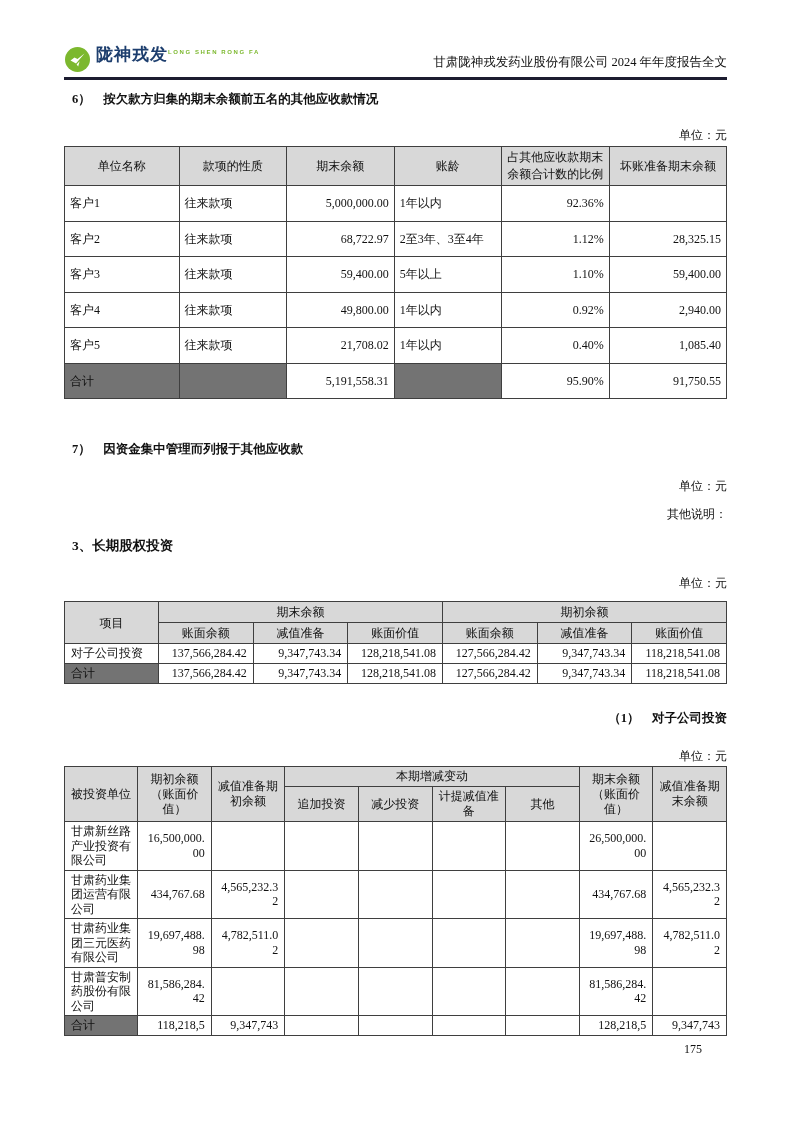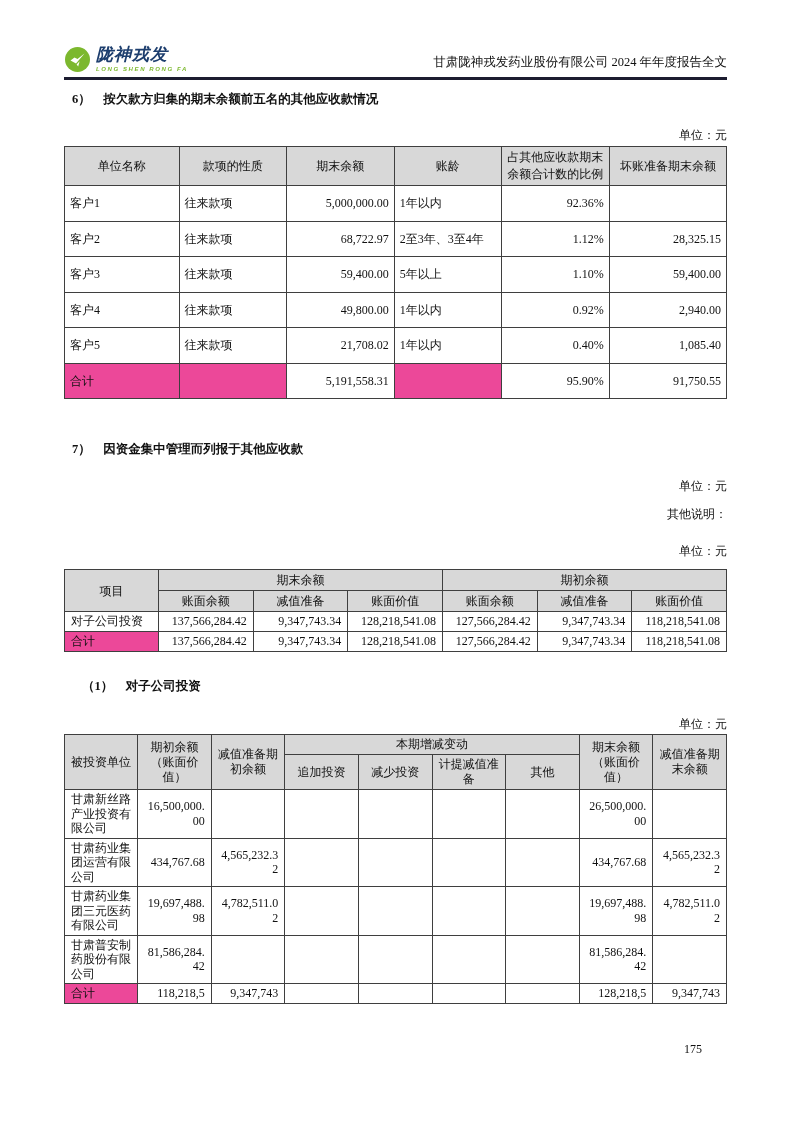--- a/index.html
+++ b/index.html
@@ -8,43 +8,43 @@
     background:#ffffff; overflow:hidden;
     font-family:"Liberation Serif","DejaVu Serif",serif;
     color:#111; font-size:12px;
   }
   .content { padding:46px 66px 0 64px; }
 
   
   .brandrow { display:flex; justify-content:space-between; align-items:flex-end;
               border-bottom:3px solid #1c1c30; padding-bottom:4px; }
   .logo { display:flex; align-items:flex-start; gap:5px; }
-  .logo-txt { display:flex; flex-direction:column; line-height:1;font-style:italic; }
+  .logo-txt { display:flex; flex-direction:row; line-height:1; }
   .brand-cn { font-family:"Liberation Sans","DejaVu Sans",sans-serif;
               font-weight:bold; font-size:17px; color:#1d3e6e; letter-spacing:1px; }
   .brand-en { font-family:"Liberation Sans","DejaVu Sans",sans-serif;
               font-size:6px; color:#7cb82e; letter-spacing:1.6px; margin-top:3px; font-weight:bold; }
   .doc-title { font-size:12.5px; padding-bottom:2px; }
 
   
   .h6a { margin:11px 0 0 8px; font-weight:bold; font-size:12.5px; }
   .h7a { margin:42px 0 0 8px; font-weight:bold; font-size:12.5px; }
   .h3a { margin:14px 0 0 8px; font-weight:bold; font-size:13.5px; }
-  .h1a { margin:26px 0 0 18px; font-weight:bold; font-size:12.5px; }
+  .h1a { margin:26px 0 0 18px; font-weight:bold; font-size:12.5px;text-align:right; }
   .unit { margin-top:19px; text-align:right; font-size:12px; }
   .unit2 { margin-top:20px; }
   .unit3 { margin-top:21px; }
   .note { margin:11px 0 0 8px; font-size:12px;text-align:right; }
 
   
   table.t { width:100%; border-collapse:collapse; table-layout:fixed; }
   table.t th, table.t td { border:1px solid #3f3f3f; vertical-align:middle;
       font-size:12px; font-weight:normal; overflow:hidden; }
   table.t th { background:#d8d8d8; text-align:center; }
-  td.gray { background:#ec4899; }
+  td.gray { background:#737373; }
   td.num { text-align:right; word-break:break-all; }
   td.txt { text-align:left; }
 
   .t1 { margin-top:2px; }
   .t1 th { padding:2px 4px; line-height:17px; }
   .t1 td { padding:10px 5px; line-height:14.5px; }
 
   .t2 { margin-top:9px; }
   .t2 th { padding:2px 2px; line-height:16px; }
   .t2 td { padding:2px 6px; line-height:15px;font-family:Liberation Serif, serif; }
@@ -145,20 +145,21 @@
         <td class="num">95.90%</td>
         <td class="num">91,750.55</td>
       </tr>
     </tbody>
       </table>
 
     <div class="h7a">7）　因资金集中管理而列报于其他应收款</div>
     <div class="unit unit2">单位：元</div>
     <div class="note">其他说明：</div>
 
+    <div class="h3a">3、长期股权投资</div>
     <div class="unit unit2">单位：元</div>
 
     <table class="t t2">
       <colgroup>
         <col style="width:14.2%">
           <col style="width:14.3%">
           <col style="width:14.3%">
           <col style="width:14.3%">
         <col style="width:14.3%">
           <col style="width:14.3%">

